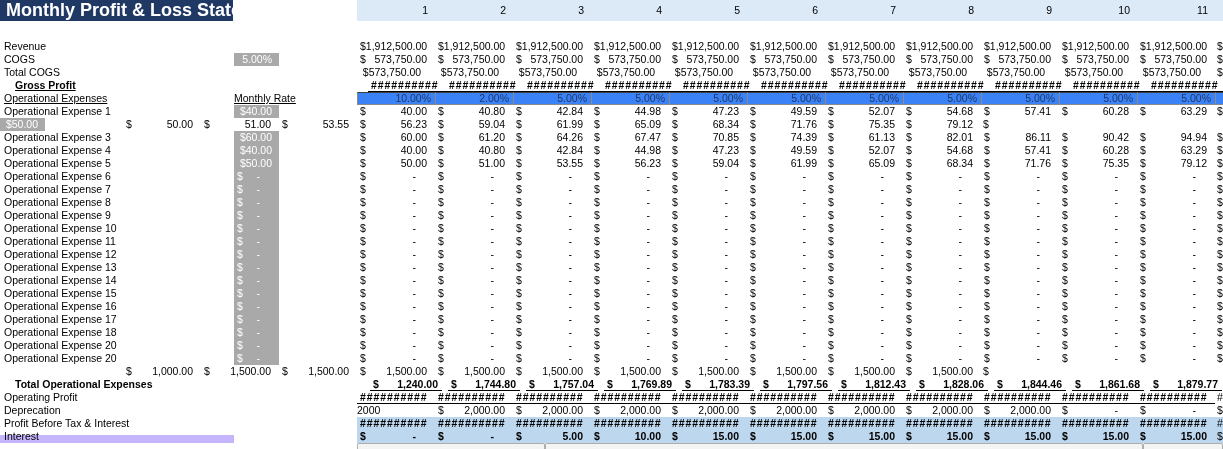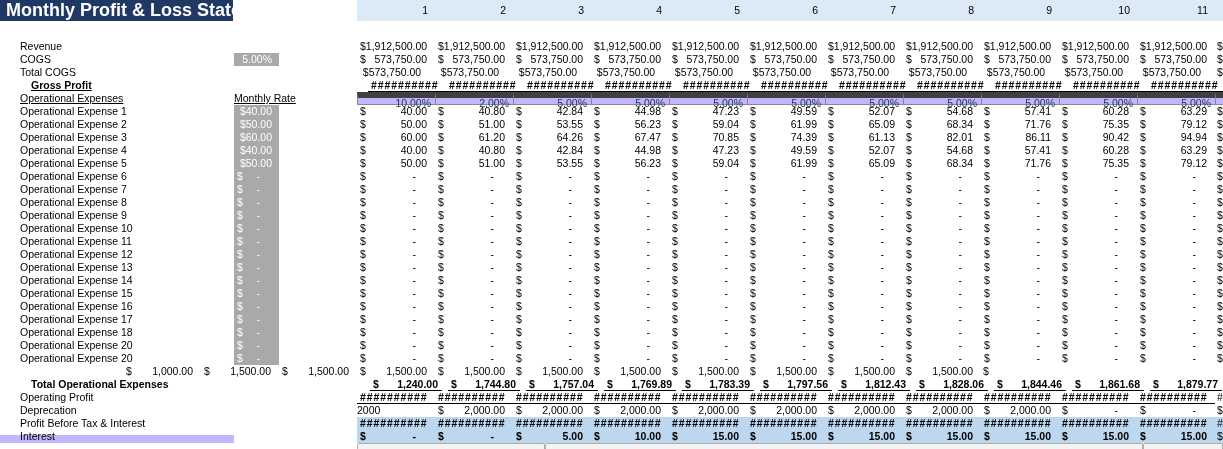--- a/index.html
+++ b/index.html
@@ -8,41 +8,41 @@
   .topband{display:flex;height:21px;}
   .titlebar{width:233px;background:#1F3864;color:#fff;font-weight:bold;font-size:18px;
             line-height:21px;padding-left:6px;box-sizing:border-box;white-space:nowrap;}
   .topgap{width:124px;}
   .colheads{display:flex;background:#DCE9F7;flex:1;}
   .colhead{width:78px;flex:none;text-align:right;padding-right:7px;line-height:21px;box-sizing:border-box;}
   .headsliver{width:8px;flex:none;}
   .spacer{height:19px;}
   .row{display:flex;height:13px;line-height:13px;}
   .c{box-sizing:border-box;flex:none;position:relative;white-space:nowrap;}
-  .label{width:234px;padding-left:20px;overflow:visible;}
+  .label{width:234px;padding-left:4px;overflow:visible;}
   .rate{width:45px;}
   .rate.grey{background:#A9A9A9;color:#fff;}
   .gapcol{width:78px;}
   .data{width:78px;}
   .sliver{width:8px;overflow:hidden;padding-left:2px;}
   .acct{display:flex;justify-content:space-between;width:100%;}
   .d{padding-left:3px;}
   .num{padding-right:8px;}
   .dash{padding-right:19px;}
   .curr{display:block;text-align:center;padding-right:8px;}
   .plainnum{display:block;text-align:left;padding-right:8px;}
   .ratev{display:block;text-align:right;padding-right:7px;}
   .hash{display:block;font-weight:bold;letter-spacing:0.9px;padding:0 3px;overflow:hidden;}
   .hash.u{border-bottom:1px solid #000;height:12px;}
   .ucell{position:absolute;left:2px;right:4px;top:0;height:12px;border-bottom:1px solid #000;
          display:flex;justify-content:space-between;}
   .ucell .num{padding-right:4px;}
   .bold .data{font-weight:bold;}
   .bg-blue .data,.bg-blue .sliver{background:#BDD7EE;}
-  .pct-row .data,.pct-row .sliver{background:#c4b5fd;border-top:6px solid #404040;
+  .pct-row .data,.pct-row .sliver{background:#3b82f6;border-top:1px solid #404040;
       border-bottom:1px solid #8a8a8a;border-left:1px solid #8a8a8a;color:#1F3864;line-height:11px;}
   .pctv{display:block;text-align:right;padding-right:4px;}
   .lb-b{font-weight:bold;margin-left:11px;}
   .lb-u{text-decoration:underline;}
   .rate-head{text-decoration:underline;overflow:visible;}
   .green-edge{border-bottom:8px solid #c4b5fd;}
   .bottomstrip{position:absolute;left:357px;top:443px;width:866px;height:7px;display:flex;}
   .bseg{box-sizing:border-box;border:1px solid #ADADAD;border-bottom:none;background:#F4F4F4;
         border-radius:2px 2px 0 0;height:7px;}
 </style>
@@ -401,21 +401,20 @@
         </div>
         <div class="c data">
           <span class="acct">
             <span class="d">$</span>
             <span class="num">63.29</span>
           </span>
         </div>
         <div class="c sliver">$</div>
       </div>
       <div class="row">
-        <div class="c label">Operational Expense 2</div>
         <div class="c rate grey">
           <span class="ratev">$50.00</span>
         </div>
         <div class="c gapcol"></div>
         <div class="c data">
           <span class="acct">
             <span class="d">$</span>
             <span class="num">50.00</span>
           </span>
         </div>

